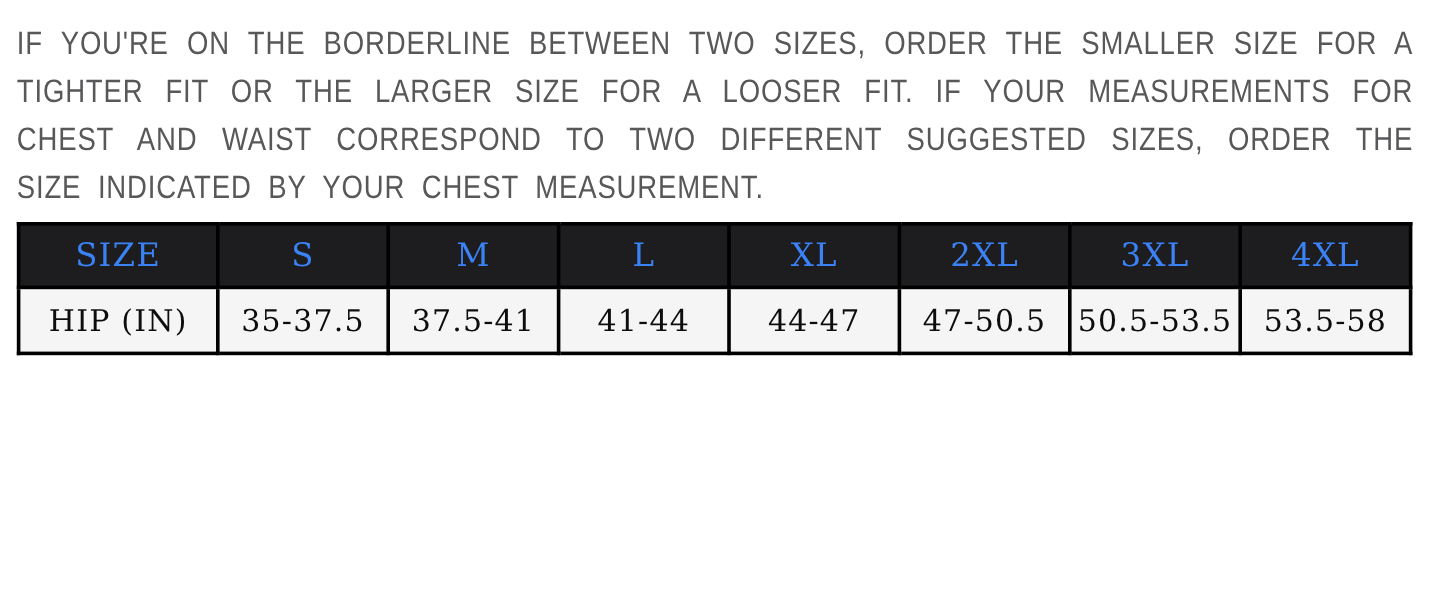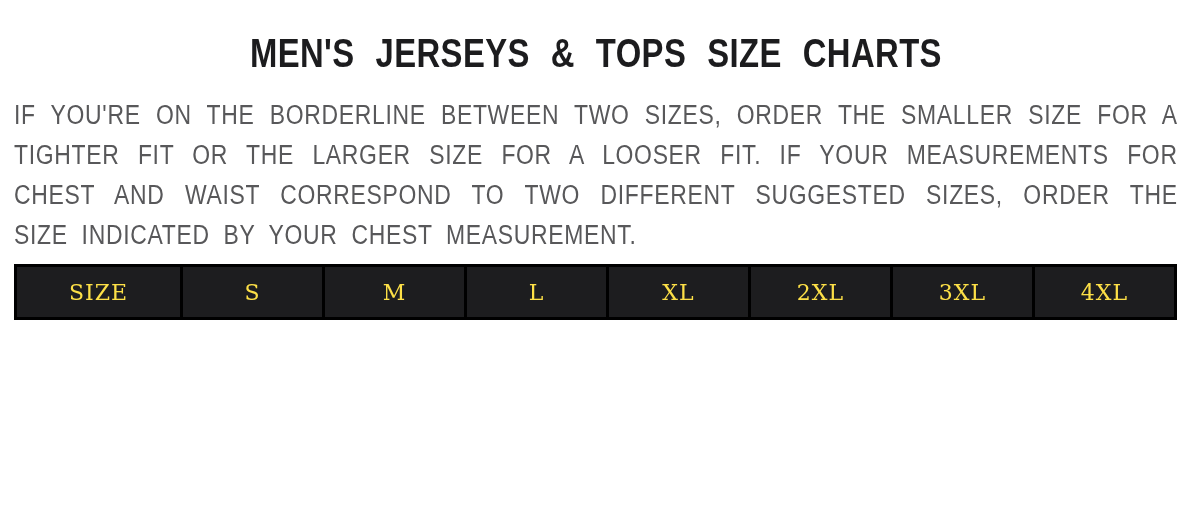--- a/index.html
+++ b/index.html
@@ -63,41 +63,38 @@
   .size-table col.c-label { width: 166px; }
   .size-table th, .size-table td {
     border: 3px solid #000000;
     text-align: center;
     vertical-align: middle;
     padding: 0;
     letter-spacing: 1px;
   }
   .size-table th {
     background: #1d1d1f;
-    color: #fde047;
+    color: #3b82f6;
     font-weight: normal;
-    font-size: 22px;
+    font-size: 27px;
     height: 50px;
   }
   .size-table td {
     font-size: 25px;
     color: #0d0d0d;
     height: 52px;
     background: #ffffff;
   }
   .size-table tr.row-alt td { background: #f5f5f6; }
 </style>
 </head>
 <body>
 
 <div class="page">
 
-  <div class="title-row">
-    <div class="page-title">MEN'S JERSEYS &amp; TOPS SIZE CHARTS</div>
-  </div>
 
   <div class="intro-wrap">
     <p class="intro-text">IF YOU'RE ON THE BORDERLINE BETWEEN TWO SIZES, ORDER THE SMALLER SIZE FOR A TIGHTER FIT OR THE LARGER SIZE FOR A LOOSER FIT. IF YOUR MEASUREMENTS FOR CHEST AND WAIST CORRESPOND TO TWO DIFFERENT SUGGESTED SIZES, ORDER THE SIZE INDICATED BY YOUR CHEST MEASUREMENT.</p>
   </div>
 
   <table class="size-table">
     <colgroup>
       <col class="c-label">
       <col span="7">
     </colgroup>
@@ -107,16 +104,26 @@
         <th>S</th>
         <th>M</th>
         <th>L</th>
         <th>XL</th>
         <th>2XL</th>
         <th>3XL</th>
         <th>4XL</th>
       </tr>
     </thead>
     <tbody>
+      <tr class="row-alt">
+        <td>HIP (IN)</td>
+        <td>35-37.5</td>
+        <td>37.5-41</td>
+        <td>41-44</td>
+        <td>44-47</td>
+        <td>47-50.5</td>
+        <td>50.5-53.5</td>
+        <td>53.5-58</td>
+      </tr>
     </tbody>
   </table>
 
 </div>
 
 </body></html>

